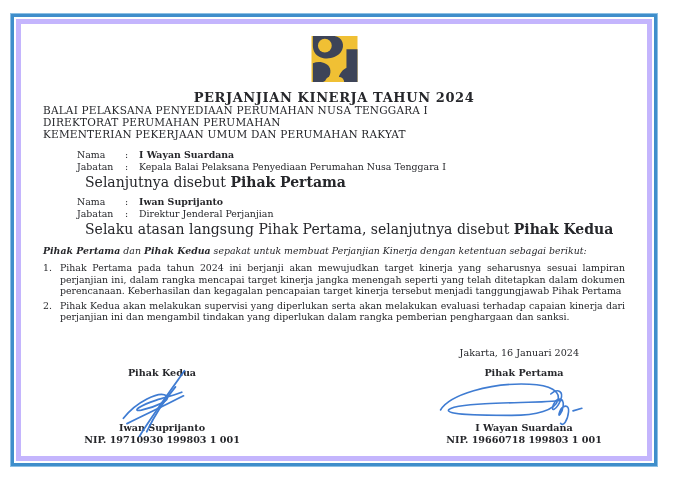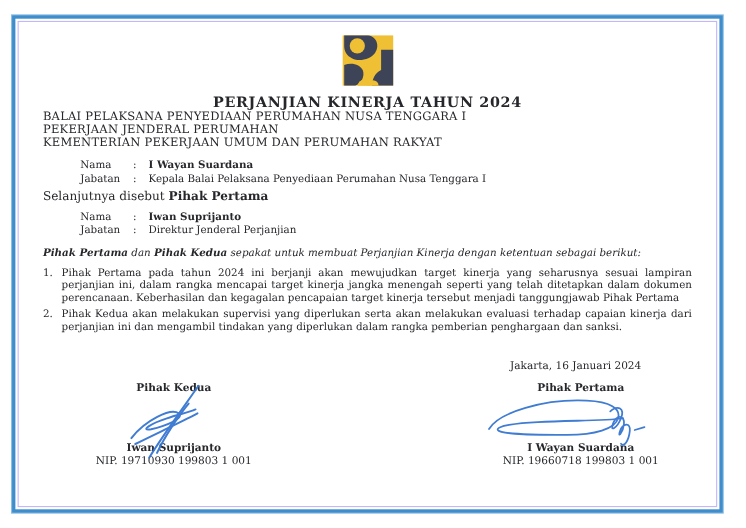--- a/index.html
+++ b/index.html
@@ -3,21 +3,21 @@
 <meta charset="utf-8">
 <style>
   html,body { margin:0; padding:0; }
   body {
     width:678px; height:480px; position:relative; overflow:hidden;
     background:#ffffff; color:#26272b;
     font-family:"DejaVu Serif", serif;
   }
   .frame {
     position:absolute; left:16px; top:19px; right:26px; bottom:19px;
-    border:1px solid #c4b5fd;
+    border:5px solid #c4b5fd;
     box-shadow: 0 0 0 2px #ffffff, 0 0 0 5px #3f8ecb, 0 0 0 6px #8cbfe4;
     background:#ffffff;
     padding-left:20px;
   }
   .content { position:absolute; inset:0; padding:0 22px; }
 
   .logo-wrap { text-align:center; margin-top:12px; height:48px; }
   .logo-wrap svg { width:47px; height:46px; }
 
   .doc-title {
@@ -28,35 +28,35 @@
 
   .intro { font-size:9.4px; line-height:11.6px; text-align:justify; margin-top:12px; }
 
   .kv-block { margin-top:8px; margin-left:34px; font-size:9.4px; line-height:12px; }
   .kv { display:flex; }
   .kv .label { width:48px; }
   .kv .sep   { width:14px; }
   .kv .val   { flex:1; }
   .bold { font-weight:bold; }
 
-  .closing-line { font-size:11px; line-height:11.6px; margin-top:4px; }
+  .closing-line { font-size:14px; line-height:11.6px; margin-top:4px;margin-left:42px; }
   .agreement-line { font-size:9.4px; line-height:11.6px; margin-top:9px;font-style:italic; }
 
   .clauses { margin-top:6px; }
   .clause { display:flex; font-size:9.4px; line-height:11.5px; margin-top:3px; }
   .clause .num { width:17px; flex:0 0 17px; }
   .clause .txt { flex:1; text-align:justify; }
 
   .dateline { text-align:right; padding-right:46px; font-size:9.6px; margin-top:24px; }
 
   .sig-row { display:flex; justify-content:space-between; padding-left:18px; margin-top:9px; }
   .sig { width:202px; text-align:center; position:relative; }
   .sig .role { font-weight:bold; font-size:9.6px; }
   .sig .name { font-weight:bold; font-size:9.6px; margin-top:44px; }
-  .sig .nip  { font-size:9.6px; margin-top:1px; }
+  .sig .nip  { font-size:9.6px; margin-top:1px;font-weight:bold; }
   .ink { position:absolute; pointer-events:none; }
   .ink-left  { left:50px; top:1px;  width:102px; height:70px; }
   .ink-right { left:14px; top:7px;  width:160px; height:56px; }
 </style>
 </head>
 <body>
 
 <div class="frame">
   <div class="content">
 
@@ -69,21 +69,21 @@
           <path d="M76,29 L100,29 L100,100 L58,100 C58,87 64,75 76,69 Z"></path>
         </g>
         <circle cx="29" cy="21" r="15" fill="#f0c034"></circle>
         <circle cx="42" cy="100" r="12" fill="#f0c034"></circle>
         <circle cx="60" cy="100" r="11" fill="#f0c034"></circle>
       </svg>
     </div>
 
     <div class="doc-title">PERJANJIAN KINERJA TAHUN 2024</div>
     <div class="org-line">BALAI PELAKSANA PENYEDIAAN PERUMAHAN NUSA TENGGARA I</div>
-    <div class="org-line">PEKERJAAN JENDERAL PERUMAHAN</div>
+    <div class="org-line">DIREKTORAT PERUMAHAN PERUMAHAN</div>
     <div class="org-line">KEMENTERIAN PEKERJAAN UMUM DAN PERUMAHAN RAKYAT</div>
 
 
     <div class="kv-block">
       <div class="kv">
         <span class="label">Nama</span>
         <span class="sep">:</span>
         <span class="val bold">I Wayan Suardana</span>
       </div>
       <div class="kv">
@@ -100,20 +100,23 @@
       <div class="kv">
         <span class="label">Nama</span>
         <span class="sep">:</span>
         <span class="val bold">Iwan Suprijanto</span>
       </div>
       <div class="kv">
         <span class="label">Jabatan</span>
         <span class="sep">:</span>
         <span class="val">Direktur Jenderal Perjanjian</span>
       </div>
+    </div>
+    <div class="closing-line">
+      <span>Selaku atasan langsung Pihak Pertama, selanjutnya disebut </span><span class="bold">Pihak Kedua</span>
     </div>
 
     <div class="agreement-line">
       <span class="bold">Pihak Pertama</span><span> dan </span><span class="bold">Pihak Kedua</span><span> sepakat untuk membuat Perjanjian Kinerja dengan ketentuan sebagai berikut:</span>
     </div>
 
     <div class="clauses">
       <div class="clause">
         <span class="num">1.</span>
         <span class="txt">Pihak Pertama pada tahun 2024 ini berjanji akan mewujudkan target kinerja yang seharusnya sesuai lampiran perjanjian ini, dalam rangka mencapai target kinerja jangka menengah seperti yang telah ditetapkan dalam dokumen perencanaan. Keberhasilan dan kegagalan pencapaian target kinerja tersebut menjadi tanggungjawab Pihak Pertama</span>

